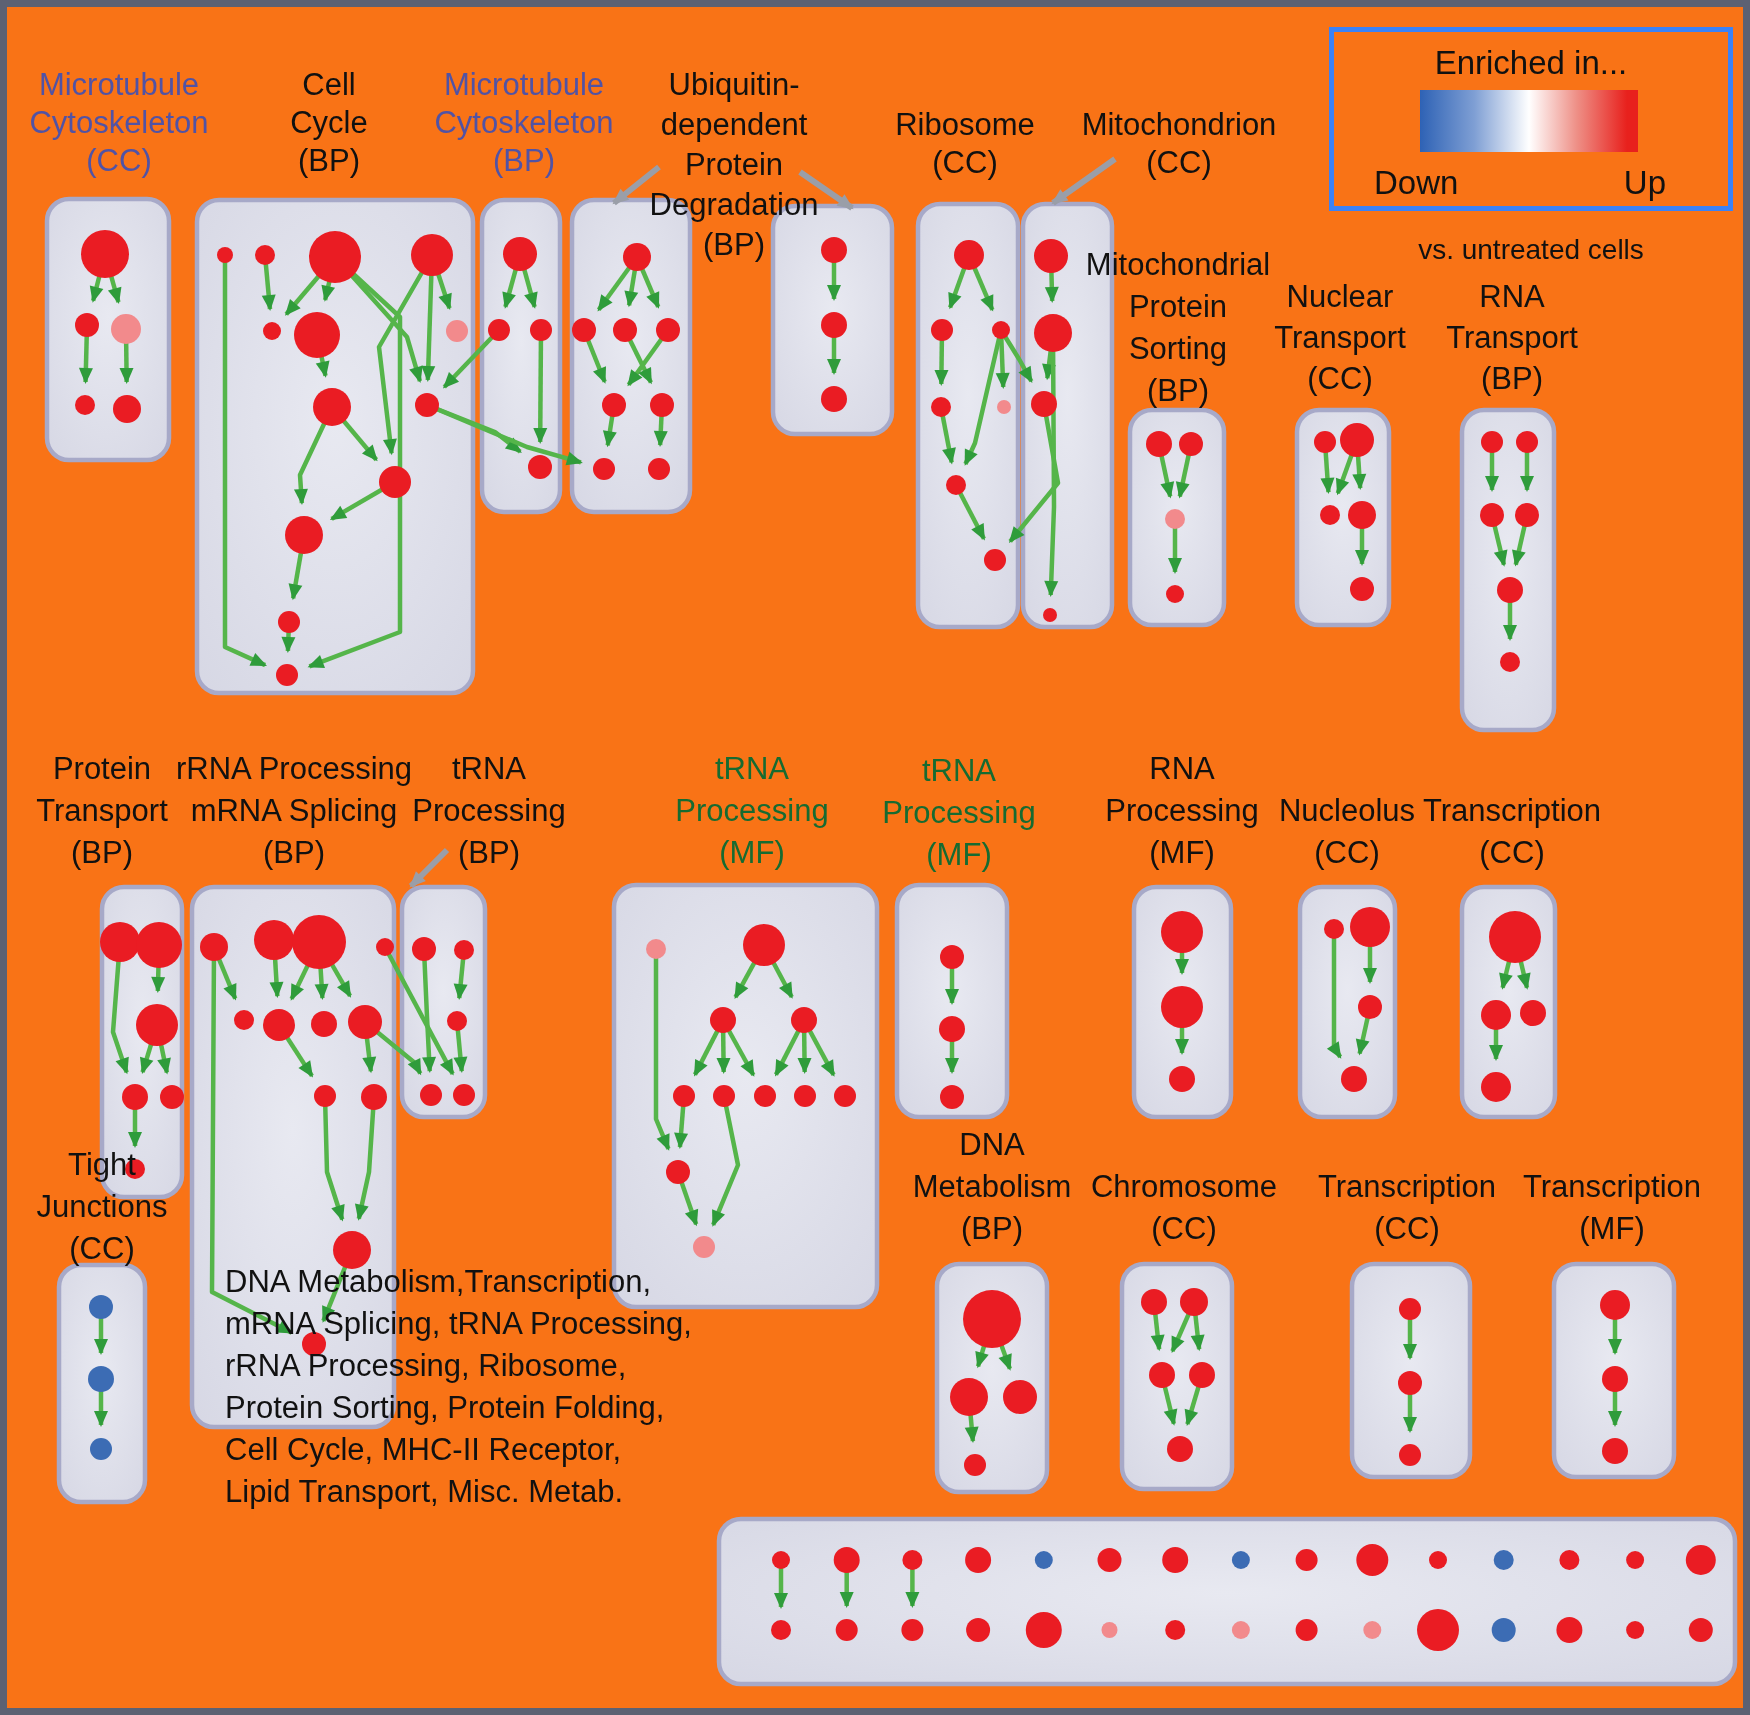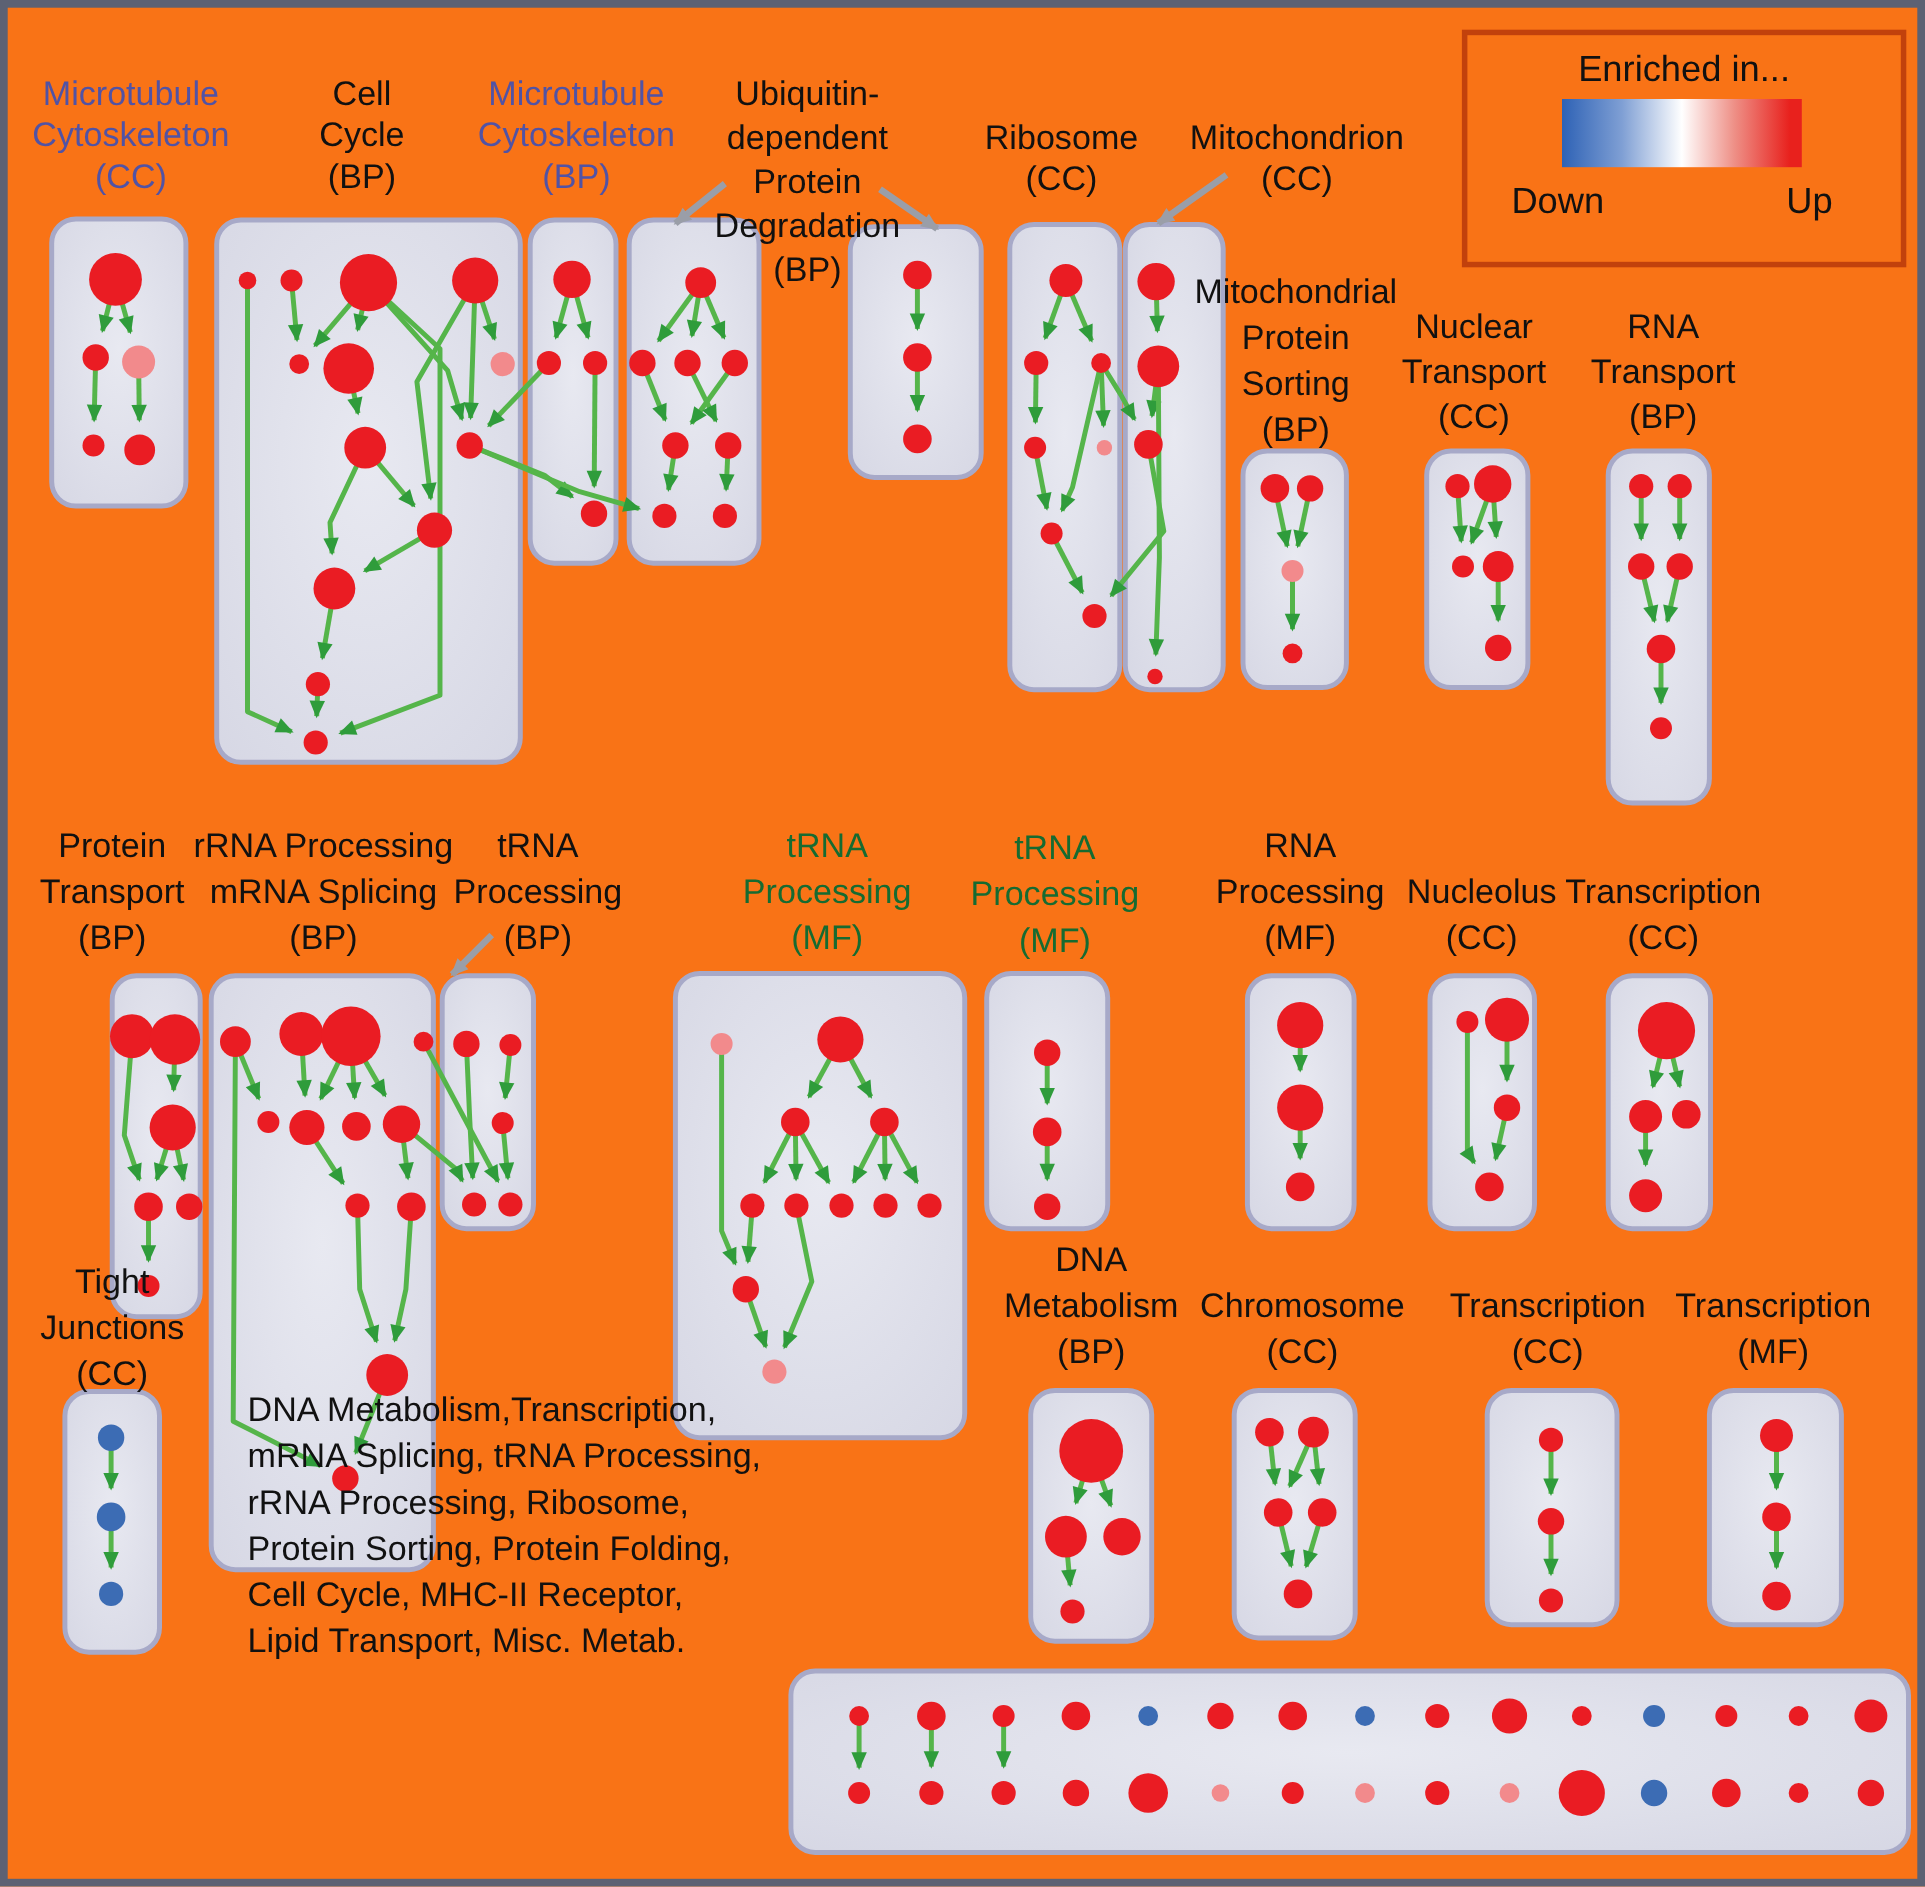--- a/index.html
+++ b/index.html
@@ -1,18 +1,18 @@
 <!DOCTYPE html>
 <html><head>
 <meta charset="utf-8">
 <style>
   html,body{margin:0;padding:0;background:#9aa0b8;font-family:"Liberation Sans",sans-serif;}
   #page{position:relative;width:1750px;height:1715px;background:#f97316;border:7px solid #5c6173;box-sizing:border-box;overflow:hidden;}
   #gfx{position:absolute;left:0;top:0;}
-  .legend{position:absolute;left:1322px;top:20px;width:404px;height:216px;border:5px solid #c2410c;box-sizing:border-box;}
+  .legend{position:absolute;left:1322px;top:20px;width:404px;height:184px;border:5px solid #3b82f6;box-sizing:border-box;}
   .legend-title{position:absolute;left:0;right:0;top:12px;text-align:center;font-size:33px;color:#111;}
   .legend-bar{position:absolute;left:86px;top:58px;width:218px;height:62px;}
   .legend-down{position:absolute;left:40px;top:132px;font-size:33px;color:#111;text-align:center;}
   .legend-up{position:absolute;right:62px;top:132px;font-size:33px;color:#111;}
   .legend-sub1{position:absolute;left:0;right:0;top:172px;text-align:center;font-size:28px;color:#111;}
   .legend-sub2{position:absolute;left:0;right:0;top:202px;text-align:center;font-size:28px;color:#111;}
   text{font-family:"Liberation Sans",sans-serif;}
 </style>
 </head>
 <body>
@@ -363,14 +363,15 @@
         <text x="1605" y="1190" text-anchor="middle" font-size="31" fill="#111111"><tspan x="1605" y="1190">Transcription</tspan><tspan x="1605" y="1232">(MF)</tspan></text>
         <text x="95" y="1168" text-anchor="middle" font-size="31" fill="#111111"><tspan x="95" y="1168">Tight</tspan><tspan x="95" y="1210">Junctions</tspan><tspan x="95" y="1252">(CC)</tspan></text>
         <text x="218" y="1285" text-anchor="start" font-size="31" fill="#111111"><tspan x="218" y="1285">DNA Metabolism,Transcription,</tspan><tspan x="218" y="1327">mRNA Splicing, tRNA Processing,</tspan><tspan x="218" y="1369">rRNA Processing, Ribosome,</tspan><tspan x="218" y="1411">Protein Sorting, Protein Folding,</tspan><tspan x="218" y="1453">Cell Cycle, MHC-II Receptor,</tspan><tspan x="218" y="1495">Lipid Transport, Misc. Metab.</tspan></text>
       </g>
     </svg>
   <div class="legend">
     <div class="legend-title">Enriched in...</div>
     <div class="legend-bar" style="background: linear-gradient(to right, rgb(46, 98, 181) 0%, rgb(127, 159, 212) 25%, rgb(255, 255, 255) 50%, rgb(238, 143, 134) 72%, rgb(232, 33, 29) 95%);"></div>
     <div class="legend-down">Down</div>
     <div class="legend-up">Up</div>
+    <div class="legend-sub2">vs. untreated cells</div>
   </div>
 </div>
 
 </body></html>

